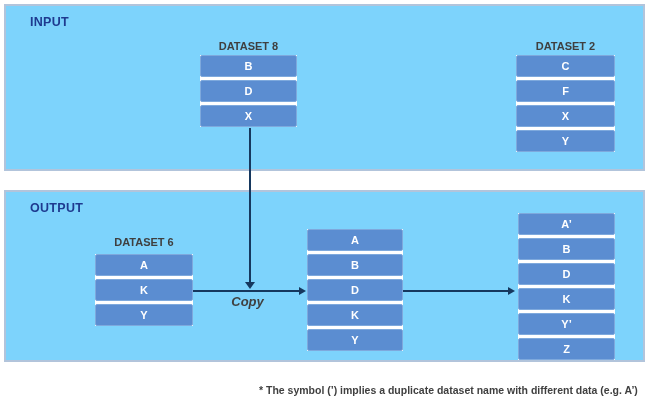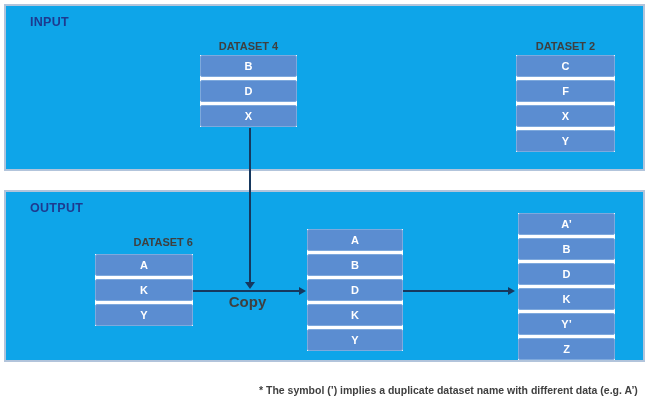--- a/index.html
+++ b/index.html
@@ -8,21 +8,21 @@
     width: 650px;
     height: 419px;
     background: #ffffff;
     font-family: "Liberation Sans", sans-serif;
     overflow: hidden;
   }
   .panel {
     position: absolute;
     left: 4px;
     width: 641px;
-    background: #0ea5e9;
+    background: #7dd3fc;
     border: 2px solid #b2c4db;
     box-sizing: border-box;
   }
   #input-panel  { top: 4px;   height: 167px; }
   #output-panel { top: 190px; height: 172px; }
   .panel-title {
     position: absolute;
     left: 24px;
     top: 9px;
     font-size: 12.5px;
@@ -74,24 +74,25 @@
     border-top: 4px solid transparent;
     border-bottom: 4px solid transparent;
     border-left: 7px solid #16385e;
   }
   .arrow-label {
     position: absolute;
     left: 200px;
     top: 296px;
     width: 95px;
     text-align: center;
-    font-size: 15px;
+    font-size: 13px;
     font-weight: bold;
     color: #3f3f3f;
     line-height: 12px;
+    font-style: italic;
   }
   .footnote {
     position: absolute;
     left: 259px;
     top: 384px;
     font-size: 10.5px;
     font-weight: bold;
     color: #3f3f3f;
     white-space: nowrap;
   }
@@ -102,36 +103,36 @@
 <div id="canvas">
 
   <div class="panel" id="input-panel">
     <div class="panel-title">INPUT</div>
   </div>
 
   <div class="panel" id="output-panel">
     <div class="panel-title">OUTPUT</div>
   </div>
 
-  <div class="dataset-title" style="left:200px; top:40px; width:97px;">DATASET 4</div>
+  <div class="dataset-title" style="left:200px; top:40px; width:97px;">DATASET 8</div>
   <div class="stack" style="left:200px; top:55px; width:97px;">
       <div class="box">B</div>
       <div class="box">D</div>
       <div class="box">X</div>
     </div>
 
   <div class="dataset-title" style="left:516px; top:40px; width:99px;">DATASET 2</div>
   <div class="stack" style="left:516px; top:55px; width:99px;">
       <div class="box">C</div>
       <div class="box">F</div>
       <div class="box">X</div>
       <div class="box">Y</div>
     </div>
 
-  <div class="dataset-title" style="left:95px; top:236px; width:98px;text-align:right;">DATASET 6</div>
+  <div class="dataset-title" style="left:95px; top:236px; width:98px;">DATASET 6</div>
   <div class="stack" style="left:95px; top:254px; width:98px;">
       <div class="box">A</div>
       <div class="box">K</div>
       <div class="box">Y</div>
     </div>
 
   <div class="stack" style="left:307px; top:229px; width:96px;">
       <div class="box">A</div>
       <div class="box">B</div>
       <div class="box">D</div>

